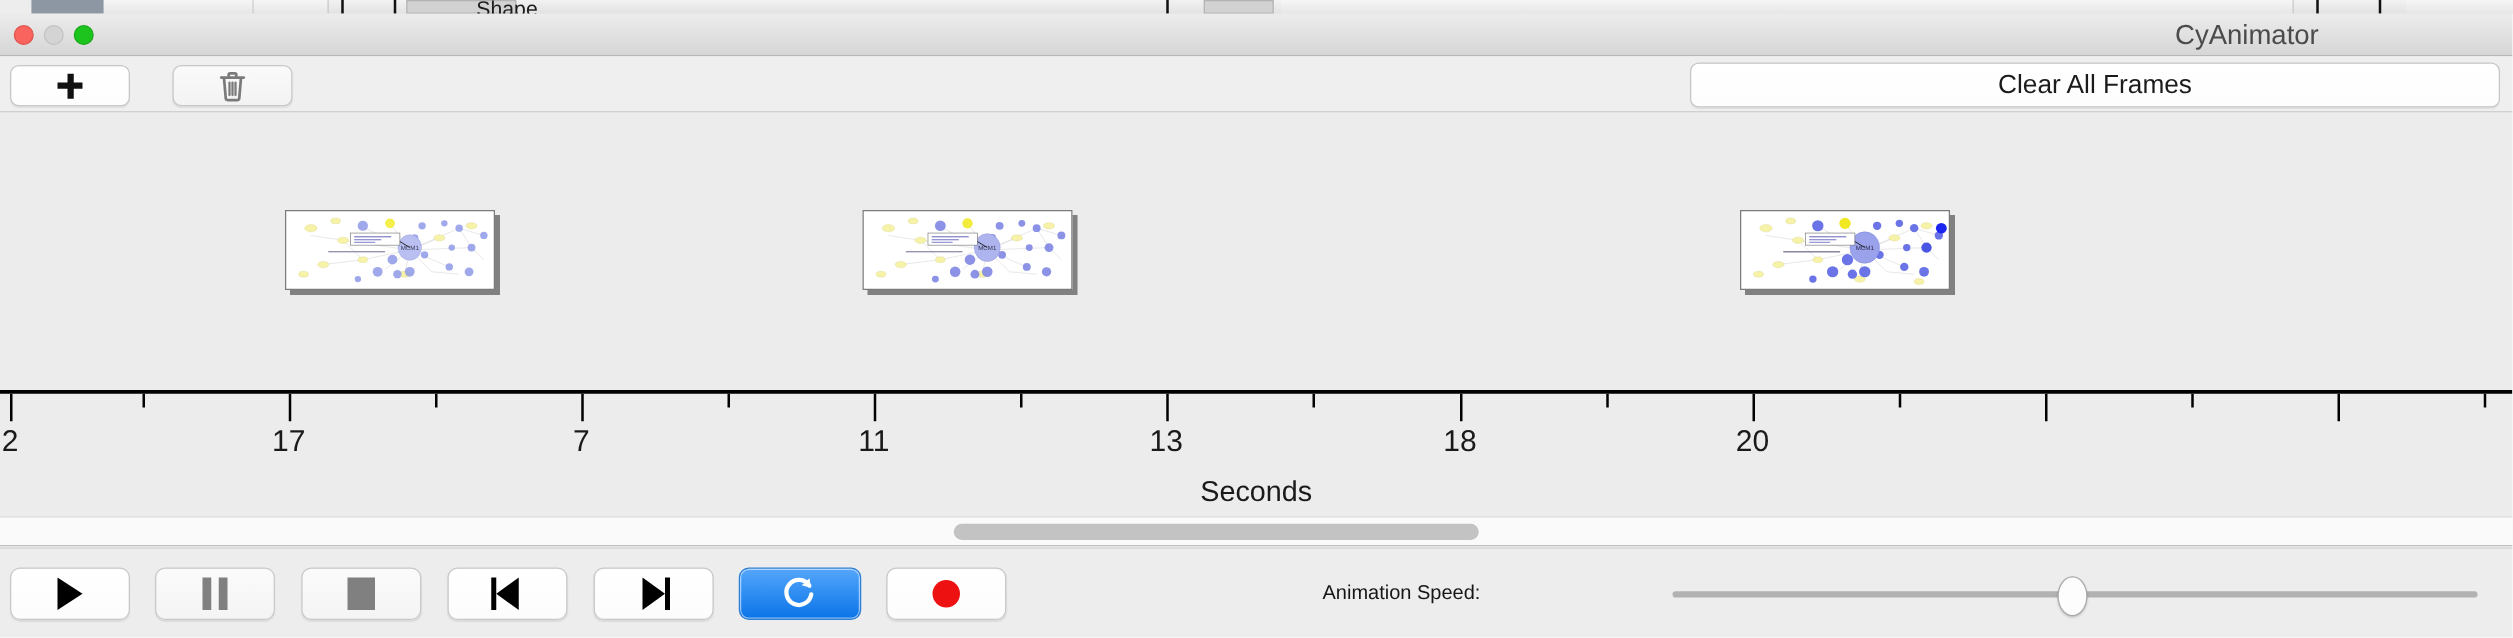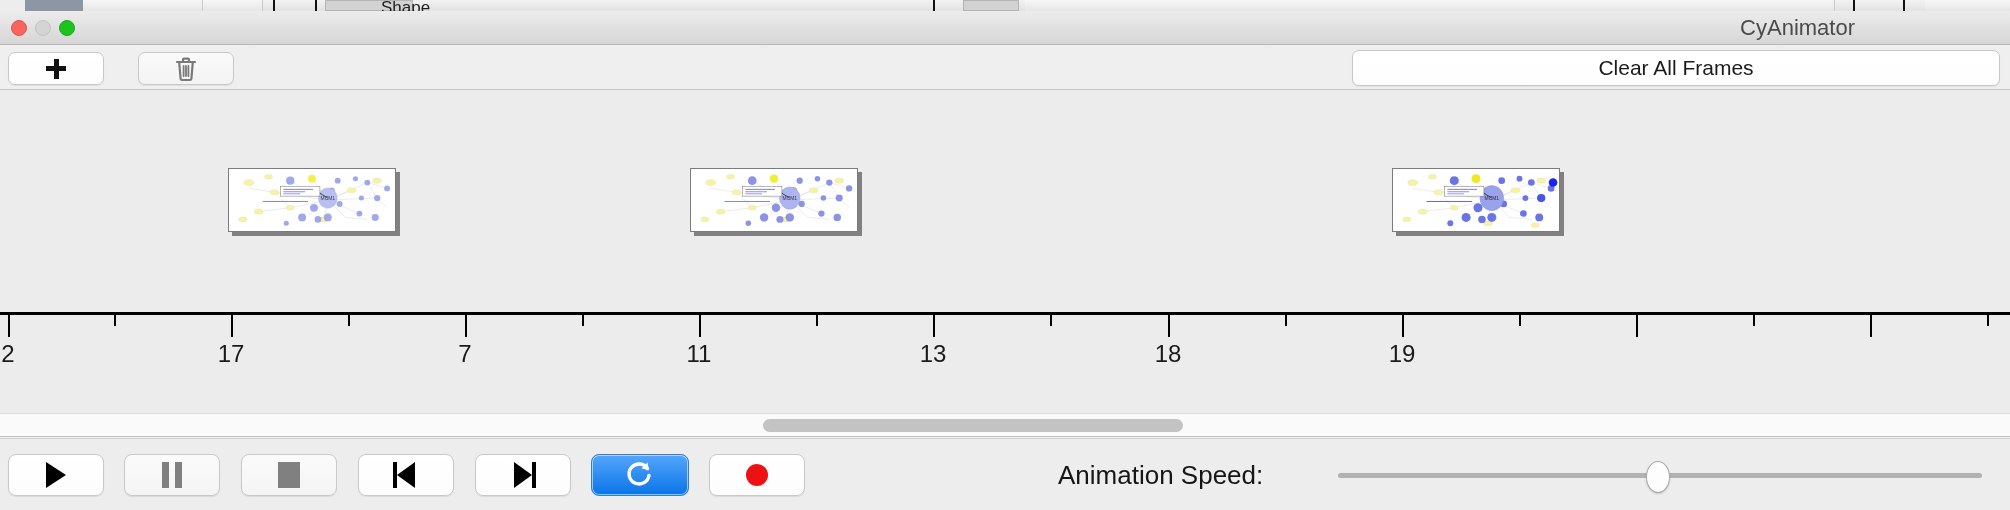--- a/index.html
+++ b/index.html
@@ -284,21 +284,21 @@
   .icon-record {
     width: 22px; height: 22px;
     border-radius: 50%;
     background: #ee1111;
   }
 
   .speed-label {
     position: absolute;
     left: 1058px; top: 15px;
     height: 42px; line-height: 42px;
-    font-size: 26px;
+    font-size: 16px;
     color: #161616;
     font-family: "Liberation Sans", sans-serif;
     white-space: nowrap;
   }
   .slider {
     position: absolute;
     left: 1338px; top: 34px;
     width: 644px; height: 5px;
     border-radius: 3px;
     background: #b2b2b2;
@@ -548,22 +548,23 @@
     <div class="tick minor" style="left:1753px;"></div>
     <div class="tick major" style="left:1870px;"></div>
     <div class="tick minor" style="left:1987px;"></div>
 
     <div class="tick-label" style="left:8px;">2</div>
     <div class="tick-label" style="left:231px;">17</div>
     <div class="tick-label" style="left:465px;">7</div>
     <div class="tick-label" style="left:699px;">11</div>
     <div class="tick-label" style="left:933px;">13</div>
     <div class="tick-label" style="left:1168px;">18</div>
-    <div class="tick-label" style="left:1402px;">19</div>
-
+    <div class="tick-label" style="left:1402px;">20</div>
+
+    <div class="axis-title">Seconds</div>
   </div>
 
   <div class="scroll-track">
     <div class="scroll-thumb"></div>
   </div>
 
   <div class="transport">
     <div class="tbtn" style="left:8px; width:96px;">
       <span class="icon-play"></span>
     </div>

